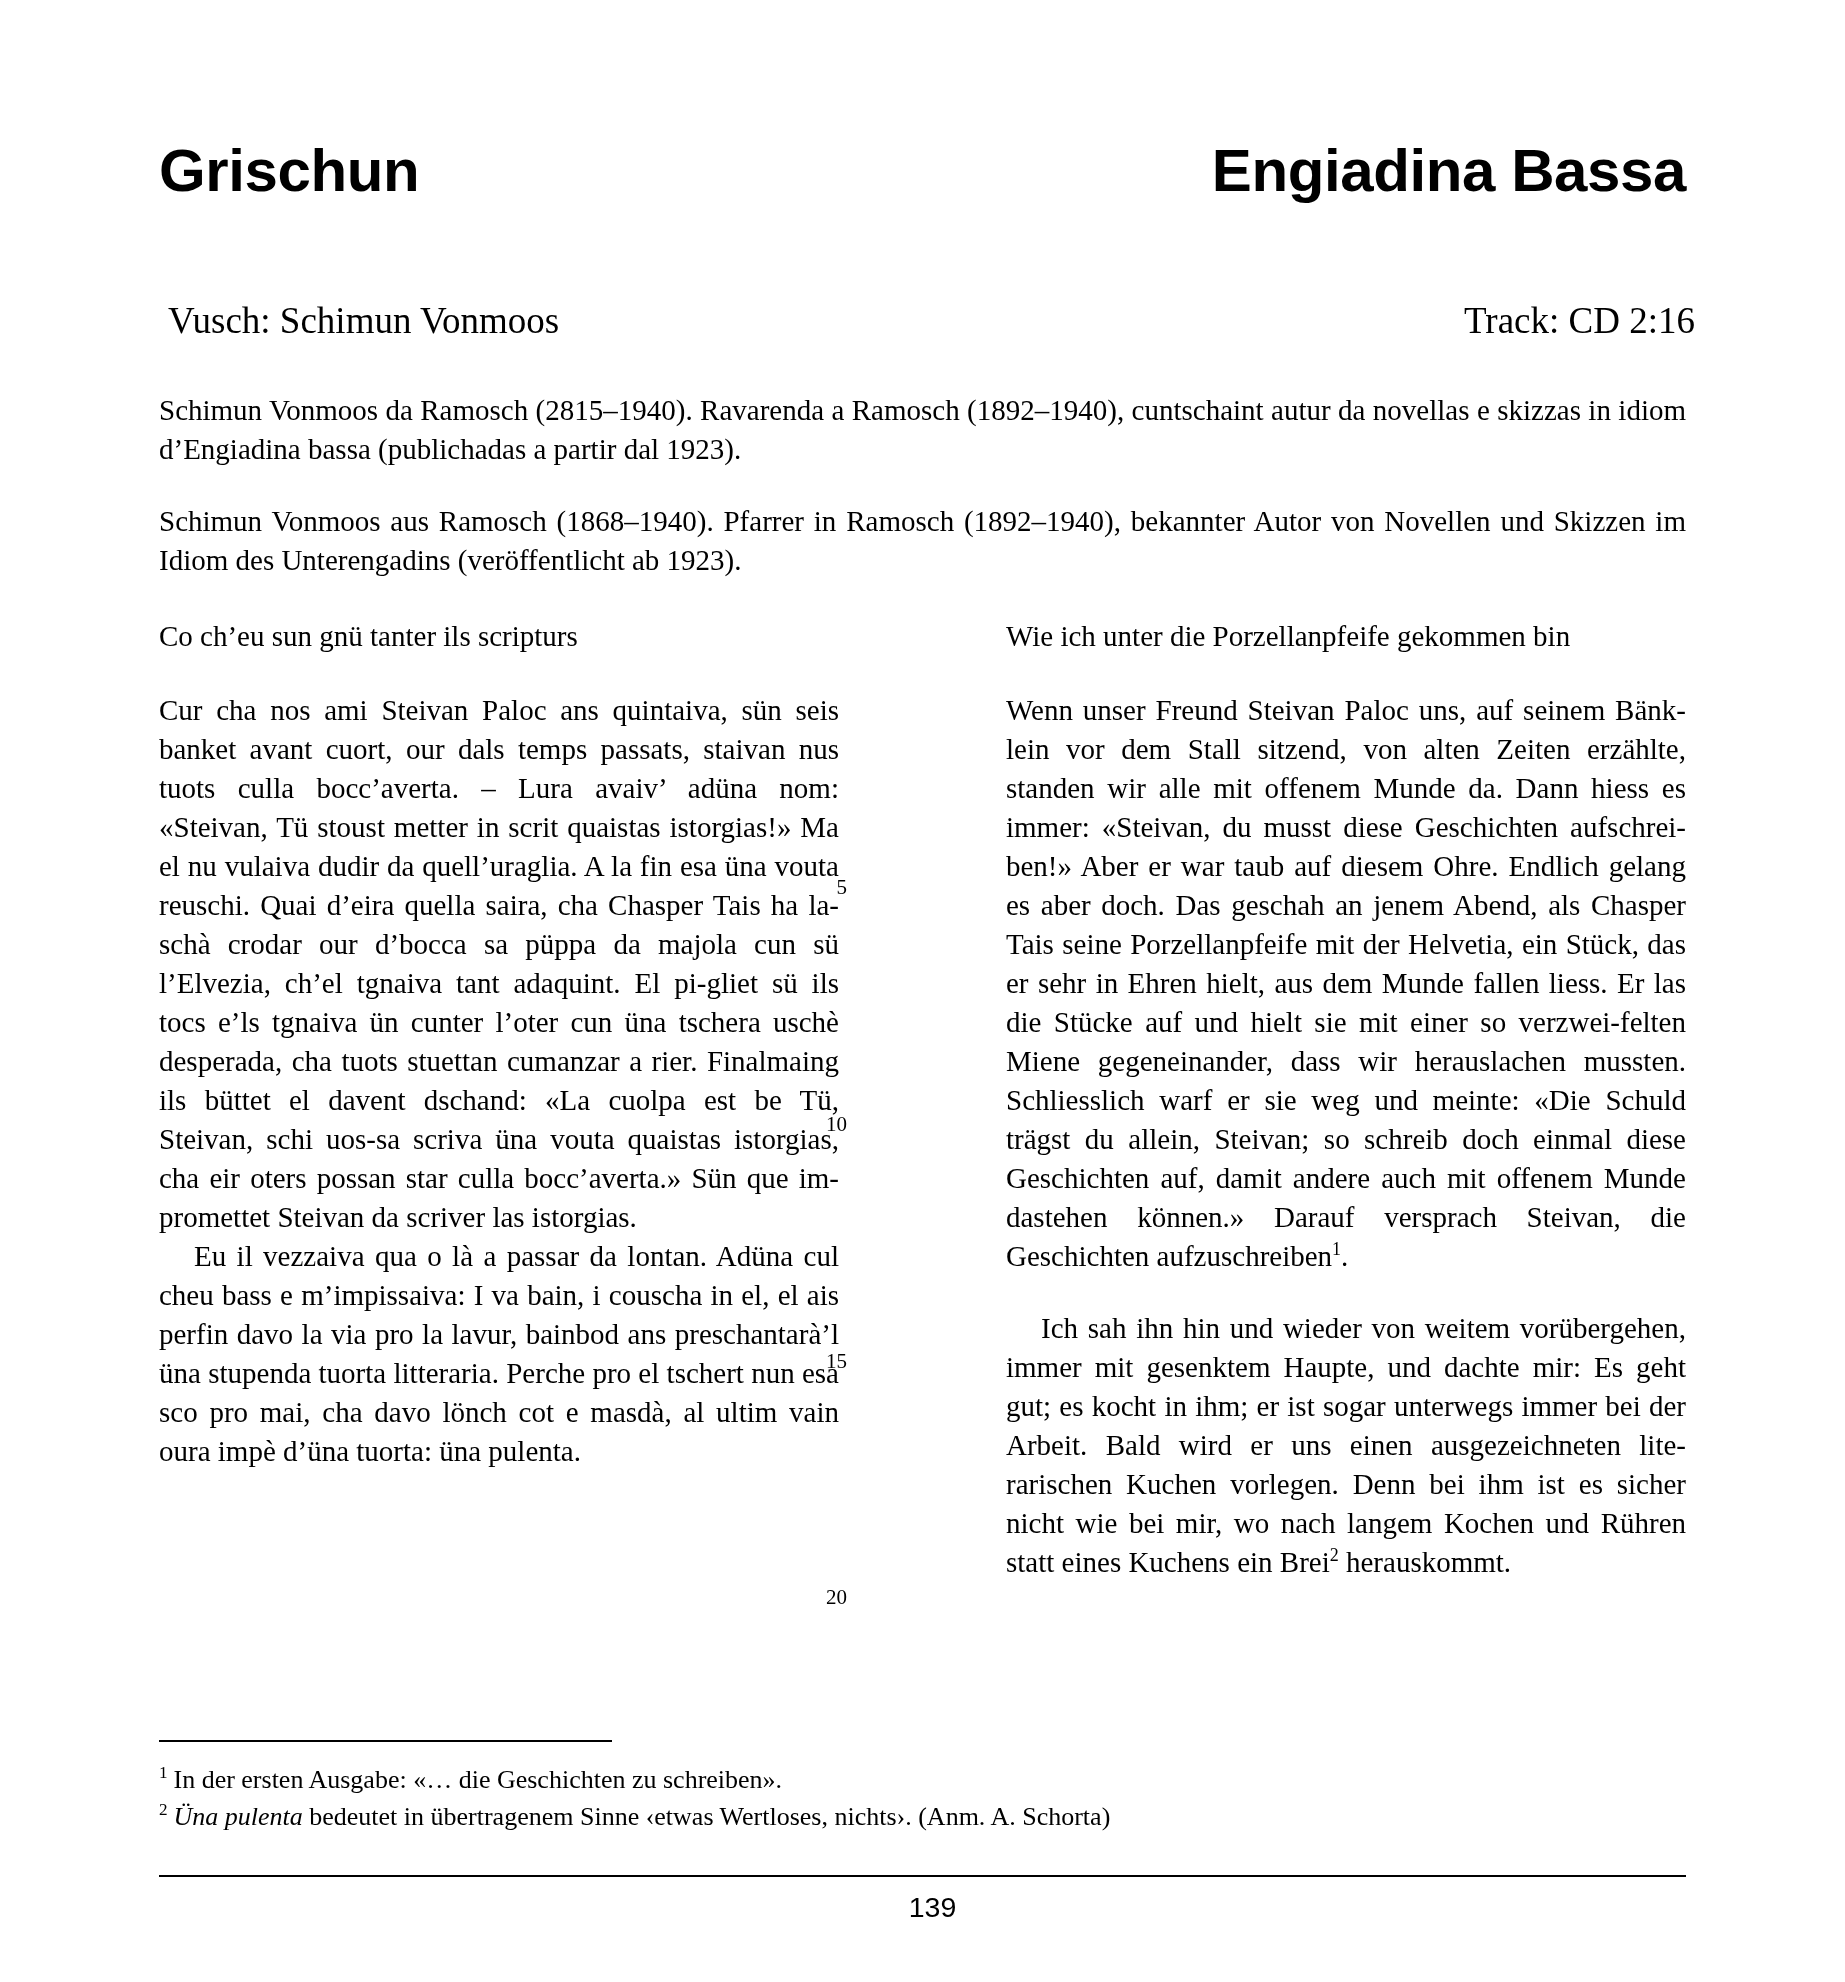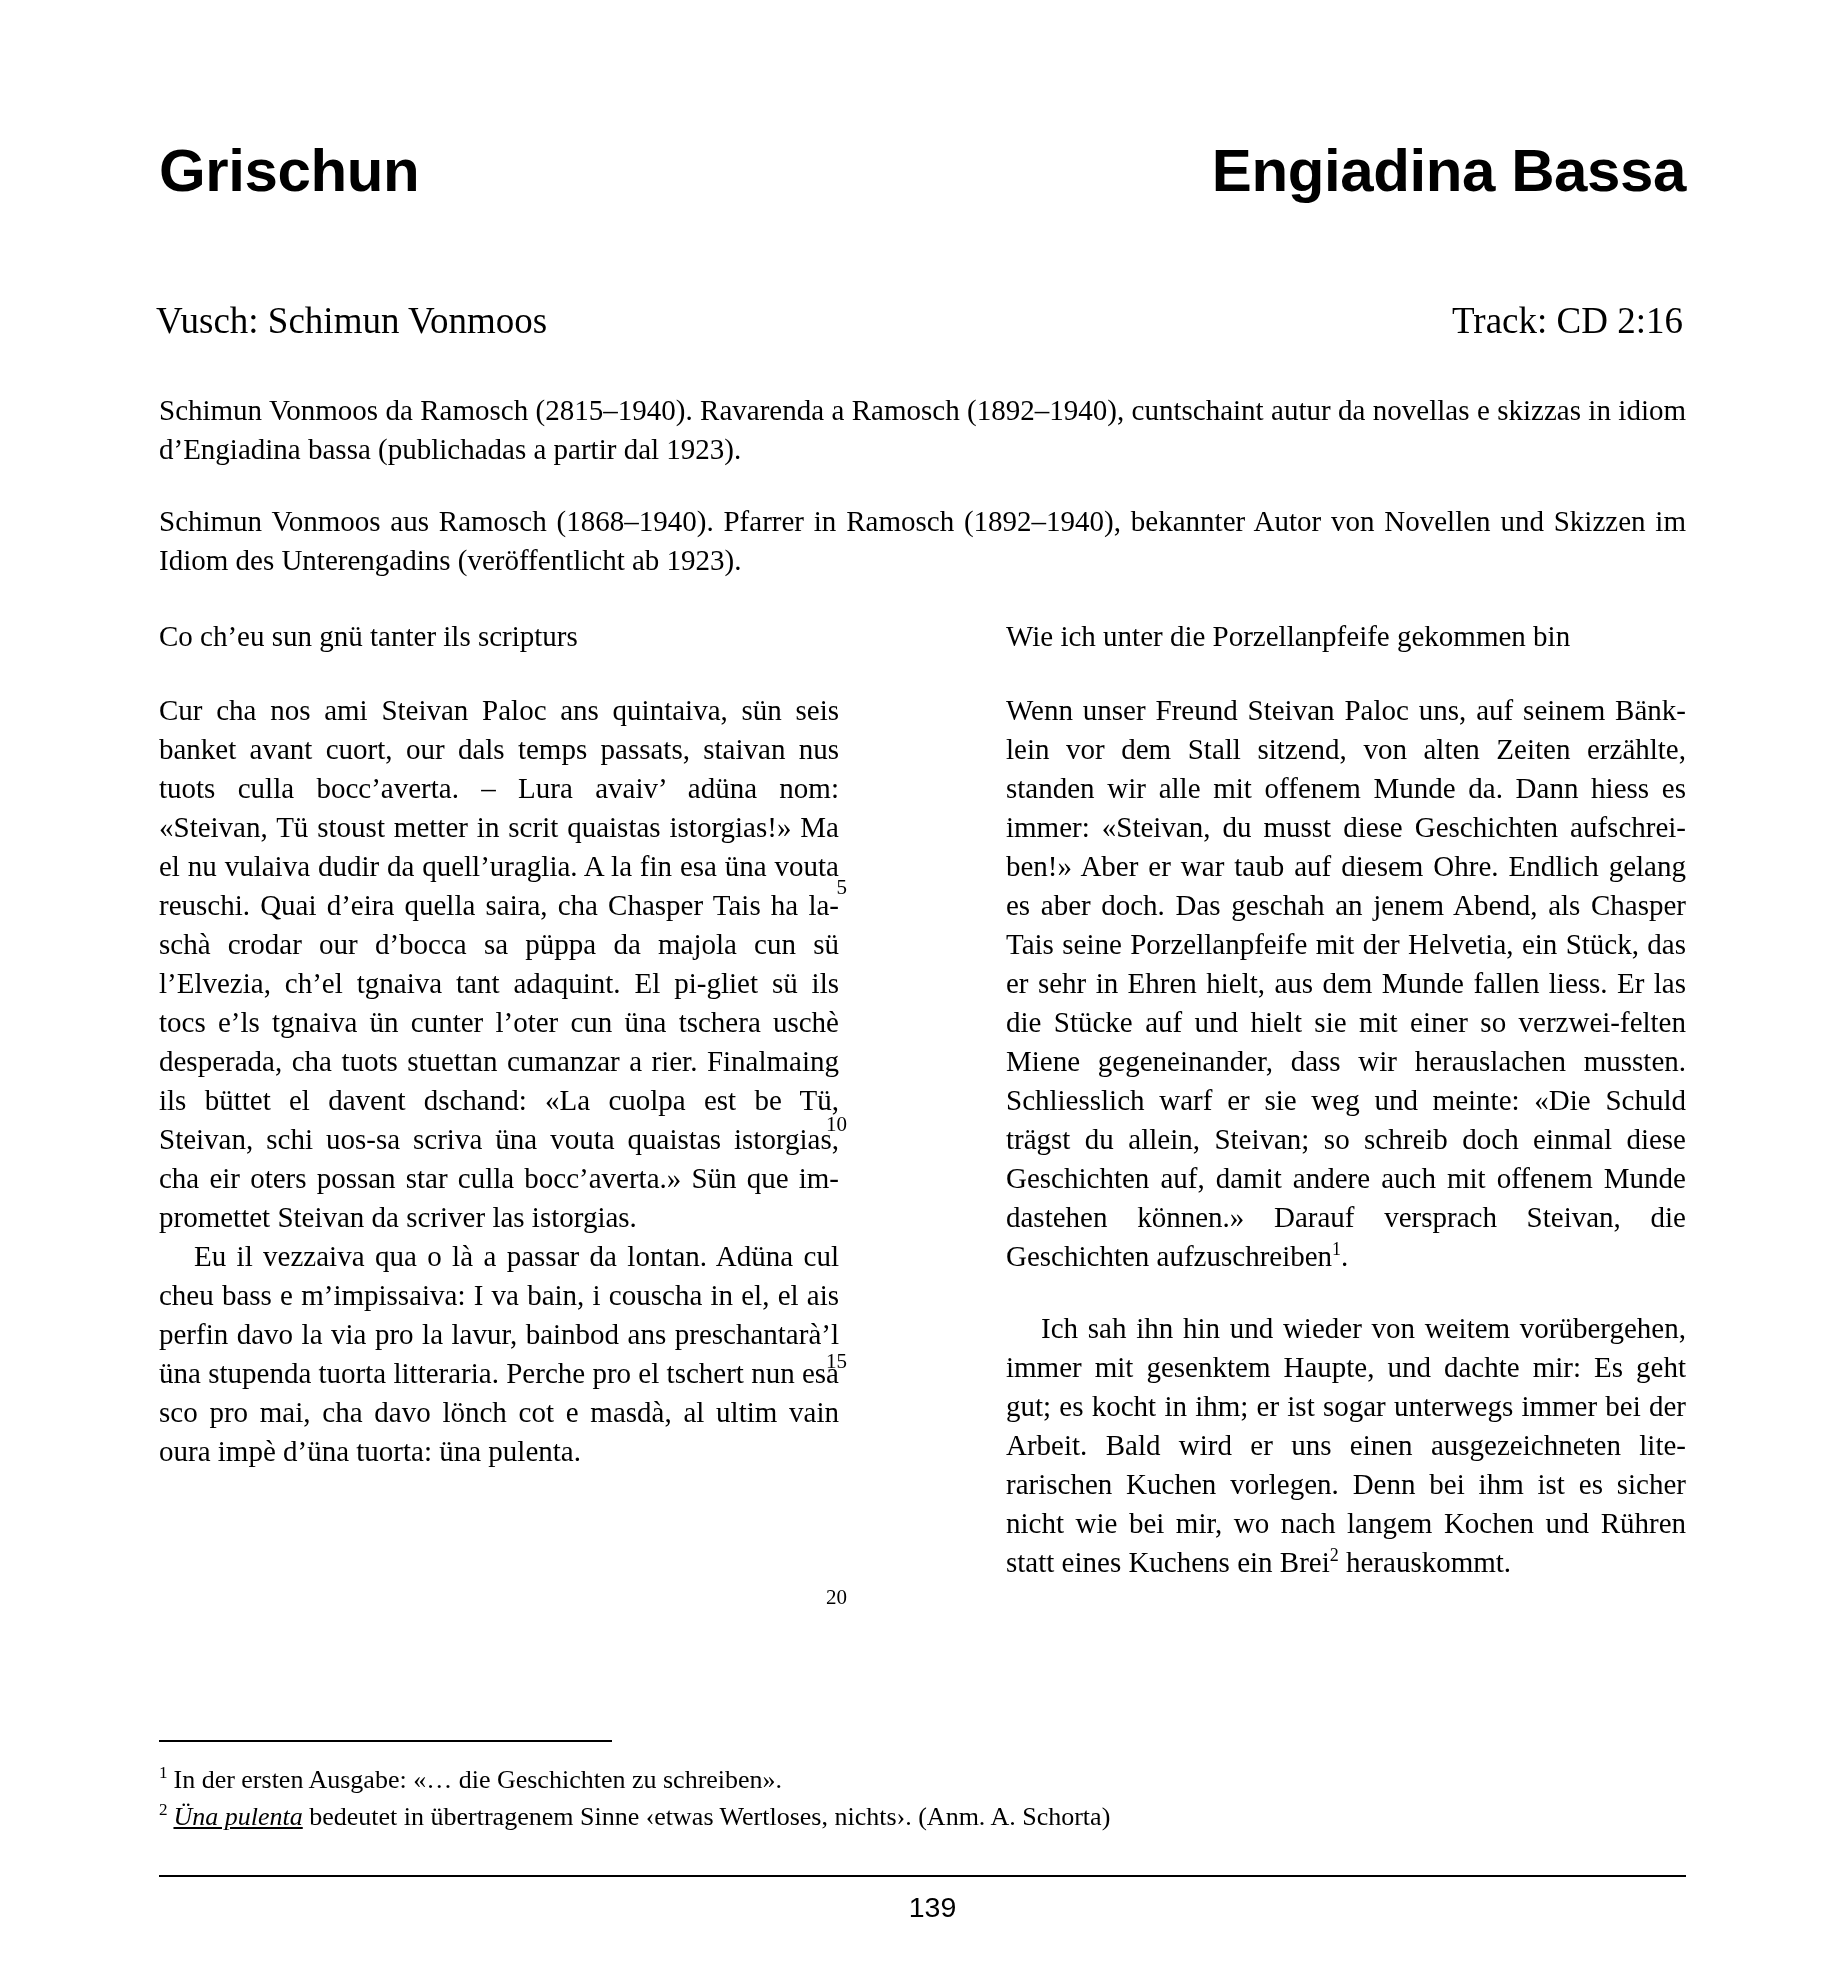--- a/index.html
+++ b/index.html
@@ -39,21 +39,21 @@
     font-weight: bold;
     font-size: 60px;
     letter-spacing: -0.4px;
     line-height: 1;
     white-space: nowrap;
   }
 
   
   .byline {
     position: absolute;
-    left: 156px;
+    left: 168px;
     top: 302px;
     width: 1527px;
     display: flex;
     justify-content: space-between;
     align-items: flex-start;
     font-size: 37px;
     line-height: 1;
   }
 
   
@@ -143,21 +143,21 @@
     margin: 0;
     text-align: left;
     white-space: nowrap;
   }
   .footnote .marker {
     font-size: 0.66em;
     vertical-align: super;
     line-height: 0;
     margin-right: 5.9px;
   }
-  .ital { font-style: italic; text-decoration: underline; }
+  .ital { font-style: italic; }
 
   
   .foot-rule {
     position: absolute;
     left: 159px;
     top: 1875px;
     width: 1527px;
     border-top: 2.5px solid #000;
   }
   .folio {

